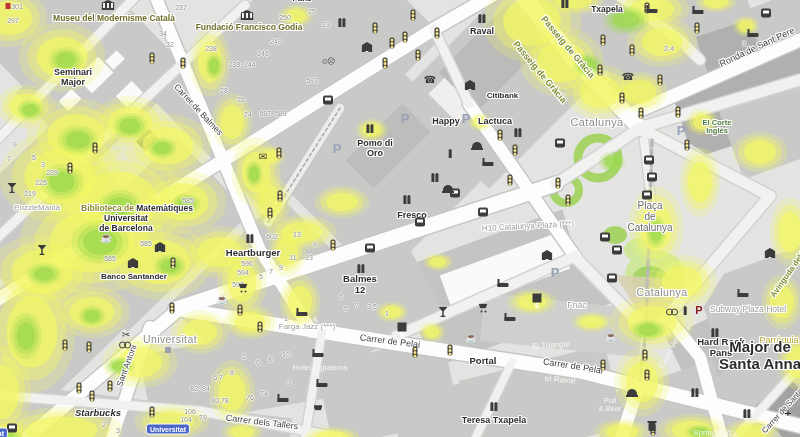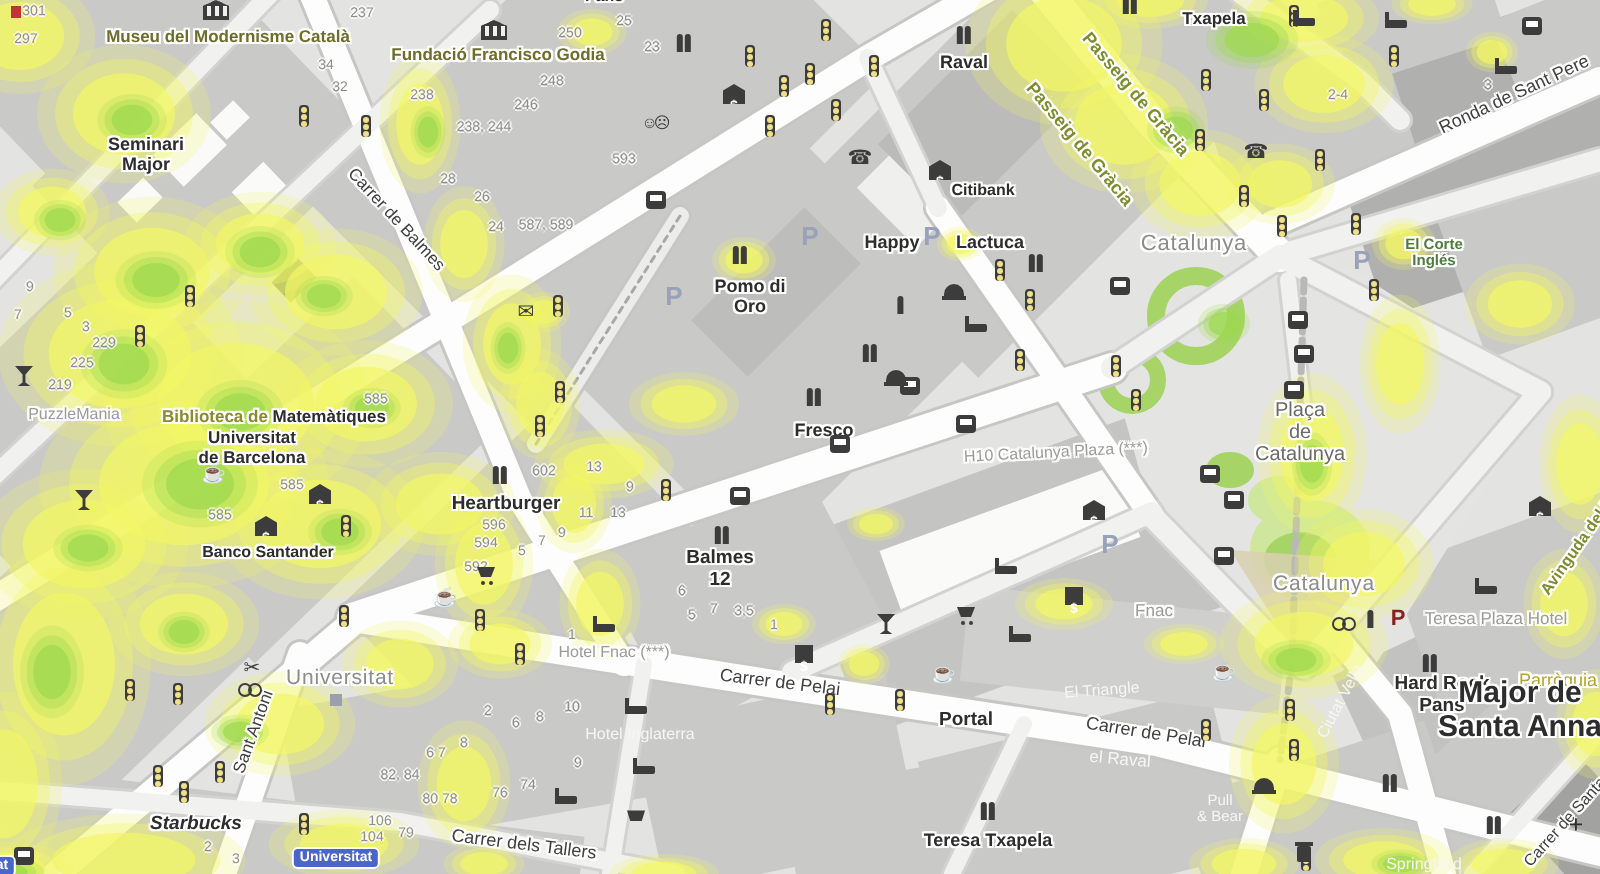--- a/index.html
+++ b/index.html
@@ -445,21 +445,21 @@
   <div id="overlay">
       <div class="lbl lb halo" style="left: 73px; top: 77px; font-size: 9px; transform: translate(-50%, -50%) rotate(0deg);">
         <div>Seminari</div>
         <div>Major</div>
       </div>
       <div class="lbl lo halo" style="left: 114px; top: 19px; font-size: 8.5px; transform: translate(-50%, -50%) rotate(0deg);">Museu del Modernisme Català</div>
       <div class="lbl lo halo" style="left: 249px; top: 28px; font-size: 8.5px; transform: translate(-50%, -50%) rotate(0deg);">Fundació Francisco Godia</div>
       <div class="lbl lb halo" style="left: 302px; top: -1px; font-size: 8px; transform: translate(-50%, -50%) rotate(0deg);">Pans</div>
       <div class="lbl lb halo" style="left: 607px; top: 10px; font-size: 8.5px; transform: translate(-50%, -50%) rotate(0deg);">Txapela</div>
       <div class="lbl lb halo" style="left: 482px; top: 31px; font-size: 9px; transform: translate(-50%, -50%) rotate(0deg);">Raval</div>
-      <div class="lbl lb halo" style="left: 471px; top: 96px; font-size: 8px; transform: translate(-50%, -50%) rotate(0deg); padding-left: 41px;">Citibank</div>
+      <div class="lbl lb halo" style="left: 482px; top: 96px; font-size: 8px; transform: translate(-50%, -50%) rotate(0deg); padding-left: 41px;">Citibank</div>
       <div class="lbl lb halo" style="left: 446px; top: 121px; font-size: 9px; transform: translate(-50%, -50%) rotate(0deg);">Happy</div>
       <div class="lbl lb halo" style="left: 495px; top: 121px; font-size: 9px; transform: translate(-50%, -50%) rotate(0deg);">Lactuca</div>
       <div class="lbl lb halo" style="left: 375px; top: 148px; font-size: 9px; transform: translate(-50%, -50%) rotate(0deg);">
         <div>Pomo di</div>
         <div>Oro</div>
       </div>
       <div class="lbl lb halo" style="left: 412px; top: 215px; font-size: 9px; transform: translate(-50%, -50%) rotate(0deg);">Fresco</div>
       <div class="lbl lb halo" style="left: 253px; top: 253px; font-size: 9.5px; transform: translate(-50%, -50%) rotate(0deg);">Heartburger</div>
       <div class="lbl lb halo" style="left: 360px; top: 285px; font-size: 9.5px; transform: translate(-50%, -50%) rotate(0deg);">
         <div>Balmes</div>
@@ -481,25 +481,25 @@
       <div class="lbl lb halo" style="left: 126px; top: 224px; font-size: 8.5px; transform: translate(-50%, -50%) rotate(0deg);">
         <div>Universitat</div>
         <div>de Barcelona</div>
       </div>
       <div class="lbl lo3 halo" style="left: 757px; top: 340px; font-size: 9px; transform: translate(-50%, -50%) rotate(0deg);">Parròquia</div>
       <div class="lbl lb halo" style="left: 760px; top: 356px; font-size: 15px; transform: translate(-50%, -50%) rotate(0deg);">
         <div>Major de</div>
         <div>Santa Anna</div>
       </div>
       <div class="lbl lgr halo" style="left: 37px; top: 208px; font-size: 8px; transform: translate(-50%, -50%) rotate(0deg);">PuzzleMania</div>
-      <div class="lbl lgr halo" style="left: 307px; top: 327px; font-size: 8px; transform: translate(-50%, -50%) rotate(0deg);">Hotel Fnac (***)</div>
+      <div class="lbl lgr halo" style="left: 307px; top: 327px; font-size: 8px; transform: translate(-50%, -50%) rotate(0deg);">Farga Jazz (***)</div>
       <div class="lbl lwh" style="left: 320px; top: 368px; font-size: 8px; transform: translate(-50%, -50%) rotate(0deg);">Hotel Inglaterra</div>
       <div class="lbl lgr halo" style="left: 528px; top: 227px; font-size: 8px; transform: translate(-50%, -50%) rotate(-3deg);">H10 Catalunya Plaza (***)</div>
       <div class="lbl lgr halo" style="left: 577px; top: 306px; font-size: 8.5px; transform: translate(-50%, -50%) rotate(0deg); text-align: center;">Fnac</div>
-      <div class="lbl lgr halo" style="left: 748px; top: 310px; font-size: 8.5px; transform: translate(-50%, -50%) rotate(0deg);">Teresa Plaza Hotel</div>
+      <div class="lbl lgr halo" style="left: 748px; top: 310px; font-size: 8.5px; transform: translate(-50%, -50%) rotate(0deg);">Subway Plaza Hotel</div>
       <div class="lbl lwh" style="left: 551px; top: 346px; font-size: 8px; transform: translate(-50%, -50%) rotate(-4deg);">El Triangle</div>
       <div class="lbl lwh" style="left: 560px; top: 380px; font-size: 8.5px; transform: translate(-50%, -50%) rotate(5deg);">el Raval</div>
       <div class="lbl lwh" style="left: 671px; top: 351px; font-size: 8px; transform: translate(-50%, -50%) rotate(-62deg);">Ciutat Vella</div>
       <div class="lbl lwh" style="left: 610px; top: 405px; font-size: 7.5px; transform: translate(-50%, -50%) rotate(0deg);">
         <div>Pull</div>
         <div>&amp; Bear</div>
       </div>
       <div class="lbl lwh" style="left: 712px; top: 433px; font-size: 8px; transform: translate(-50%, -50%) rotate(0deg);">Springfield</div>
       <div class="lbl lpl halo" style="left: 597px; top: 122px; font-size: 11px; transform: translate(-50%, -50%) rotate(0deg);">Catalunya</div>
       <div class="lbl lpl halo" style="left: 662px; top: 293px; font-size: 10.5px; transform: translate(-50%, -50%) rotate(0deg);">Catalunya</div>

